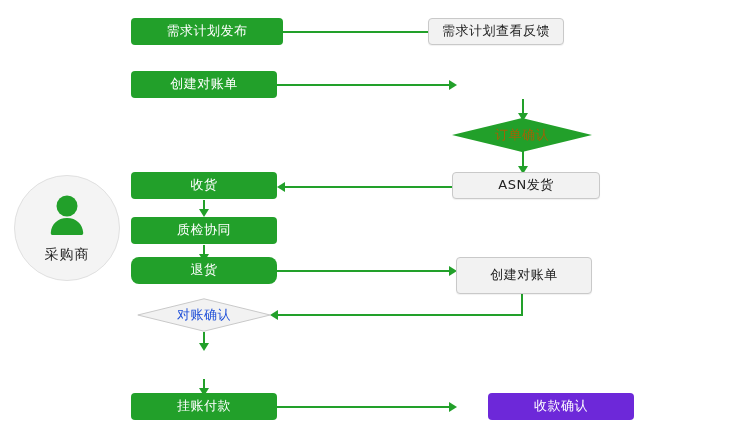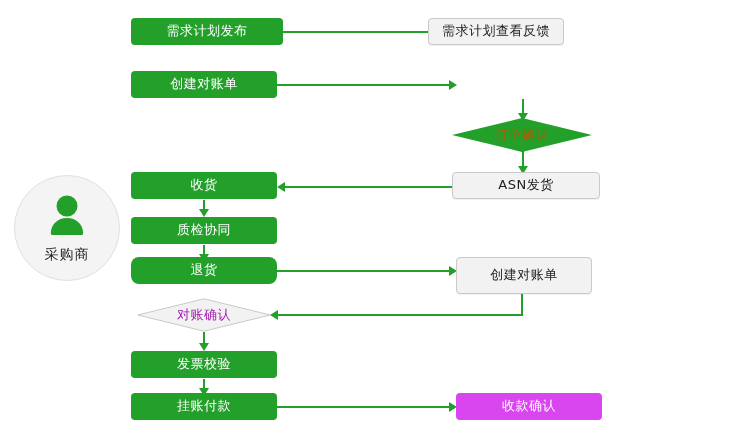--- a/index.html
+++ b/index.html
@@ -30,22 +30,23 @@
     letter-spacing: 0.5px;
     border-radius: 4px;
     z-index: 3;
     white-space: nowrap;
   }
   .node.green {
     background: #22a02a;
     color: #ffffff;
   }
   .node.orange {
-    background: #d946ef;
+    background: #6d28d9;
     color: #ffffff;
+    margin-left: 32px;
   }
   .node.grey {
     background: #f2f2f2;
     color: #222222;
     border: 1px solid #c9c9c9;
     box-shadow: 0 1px 1px rgba(0,0,0,0.06);
   }
   
   .diamond {
     position: absolute;
@@ -58,21 +59,21 @@
     width: 100%;
     height: 100%;
     display: flex;
     align-items: center;
     justify-content: center;
     font-size: 13px;
     letter-spacing: 0.5px;
     white-space: nowrap;
   }
   .diamond.green .dlabel { color: #a16207; }
-  .diamond.white .dlabel { color: #a21caf; }
+  .diamond.white .dlabel { color: #1d4ed8; }
 
   
   .conn {
     position: absolute;
     background: #22a02a;
     z-index: 1;
   }
   .conn.h { height: 2px; }
   .conn.v { width: 2px; }
   .arrow {
@@ -208,23 +209,20 @@
     <span>创建对账单</span>
   </div>
 
   <div class="diamond white" style="left:137px; top:298px; width:134px; height:34px;">
     <svg width="134" height="34" viewBox="0 0 134 34">
       <polygon points="67,0.8 133.2,17 67,33.2 0.8,17" fill="#f2f2f2" stroke="#c9c9c9" stroke-width="1"></polygon>
     </svg>
     <div class="dlabel">对账确认</div>
   </div>
 
-  <div class="node green" style="left:131px; top:351px; width:146px; height:27px;">
-    <span>发票校验</span>
-  </div>
 
   <div class="node green" style="left:131px; top:393px; width:146px; height:27px;">
     <span>挂账付款</span>
   </div>
 
   <div class="node orange" style="left:456px; top:393px; width:146px; height:27px;">
     <span>收款确认</span>
   </div>
 
   <div class="actor" style="left:14px; top:175px;">

